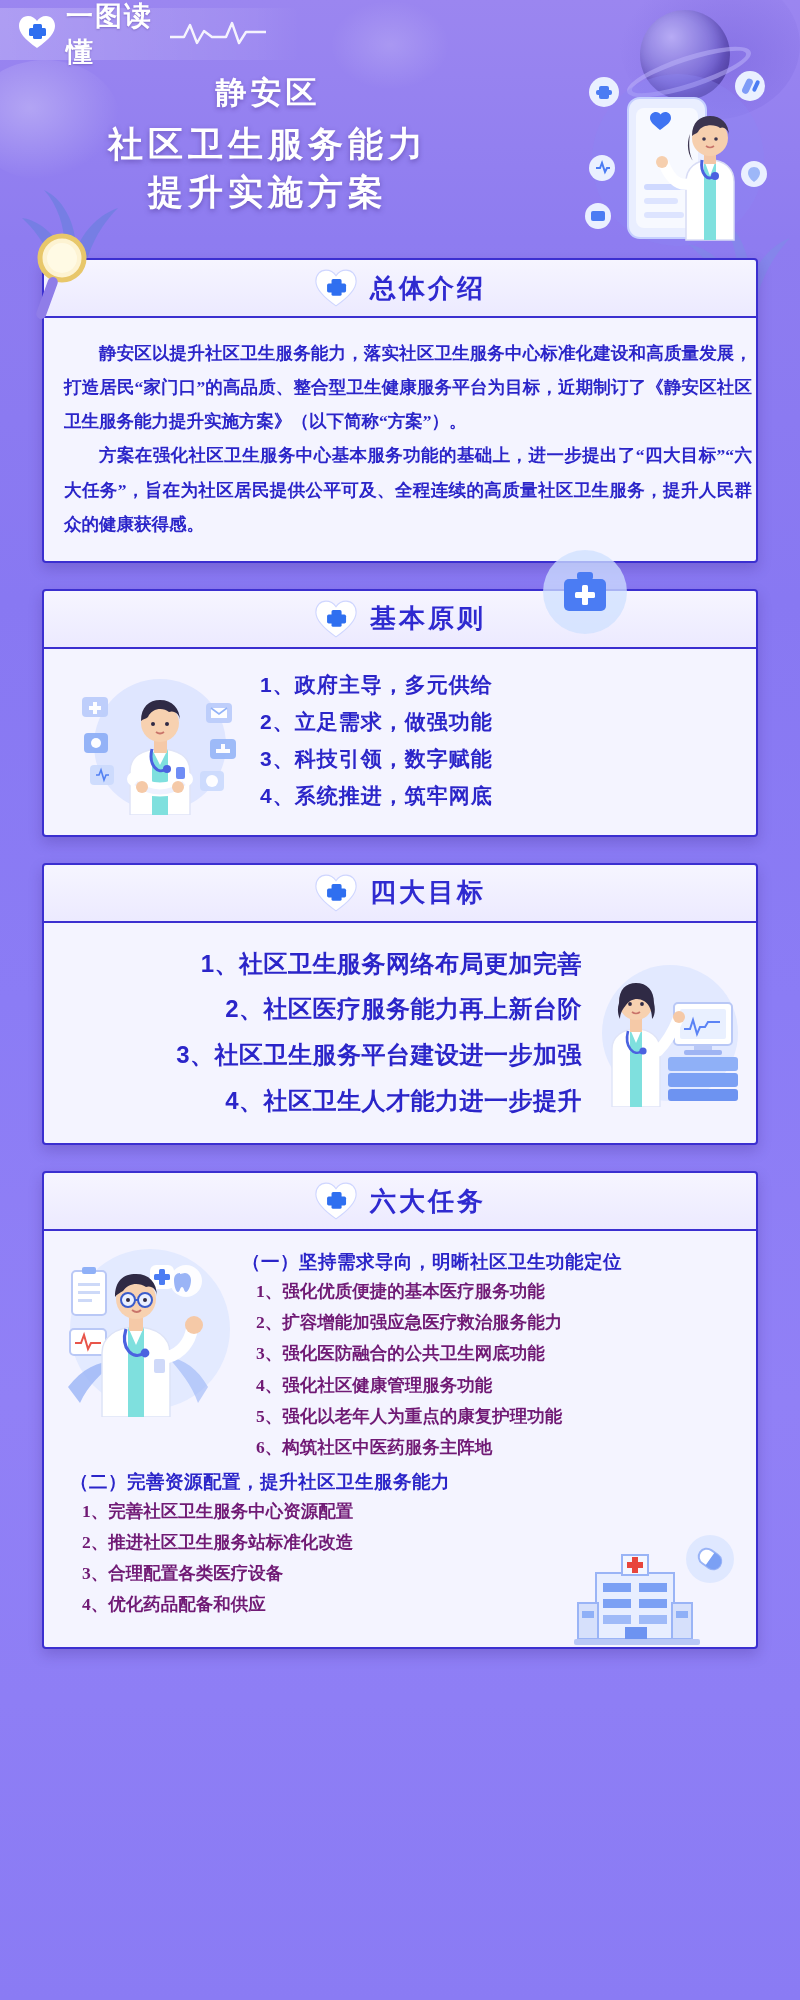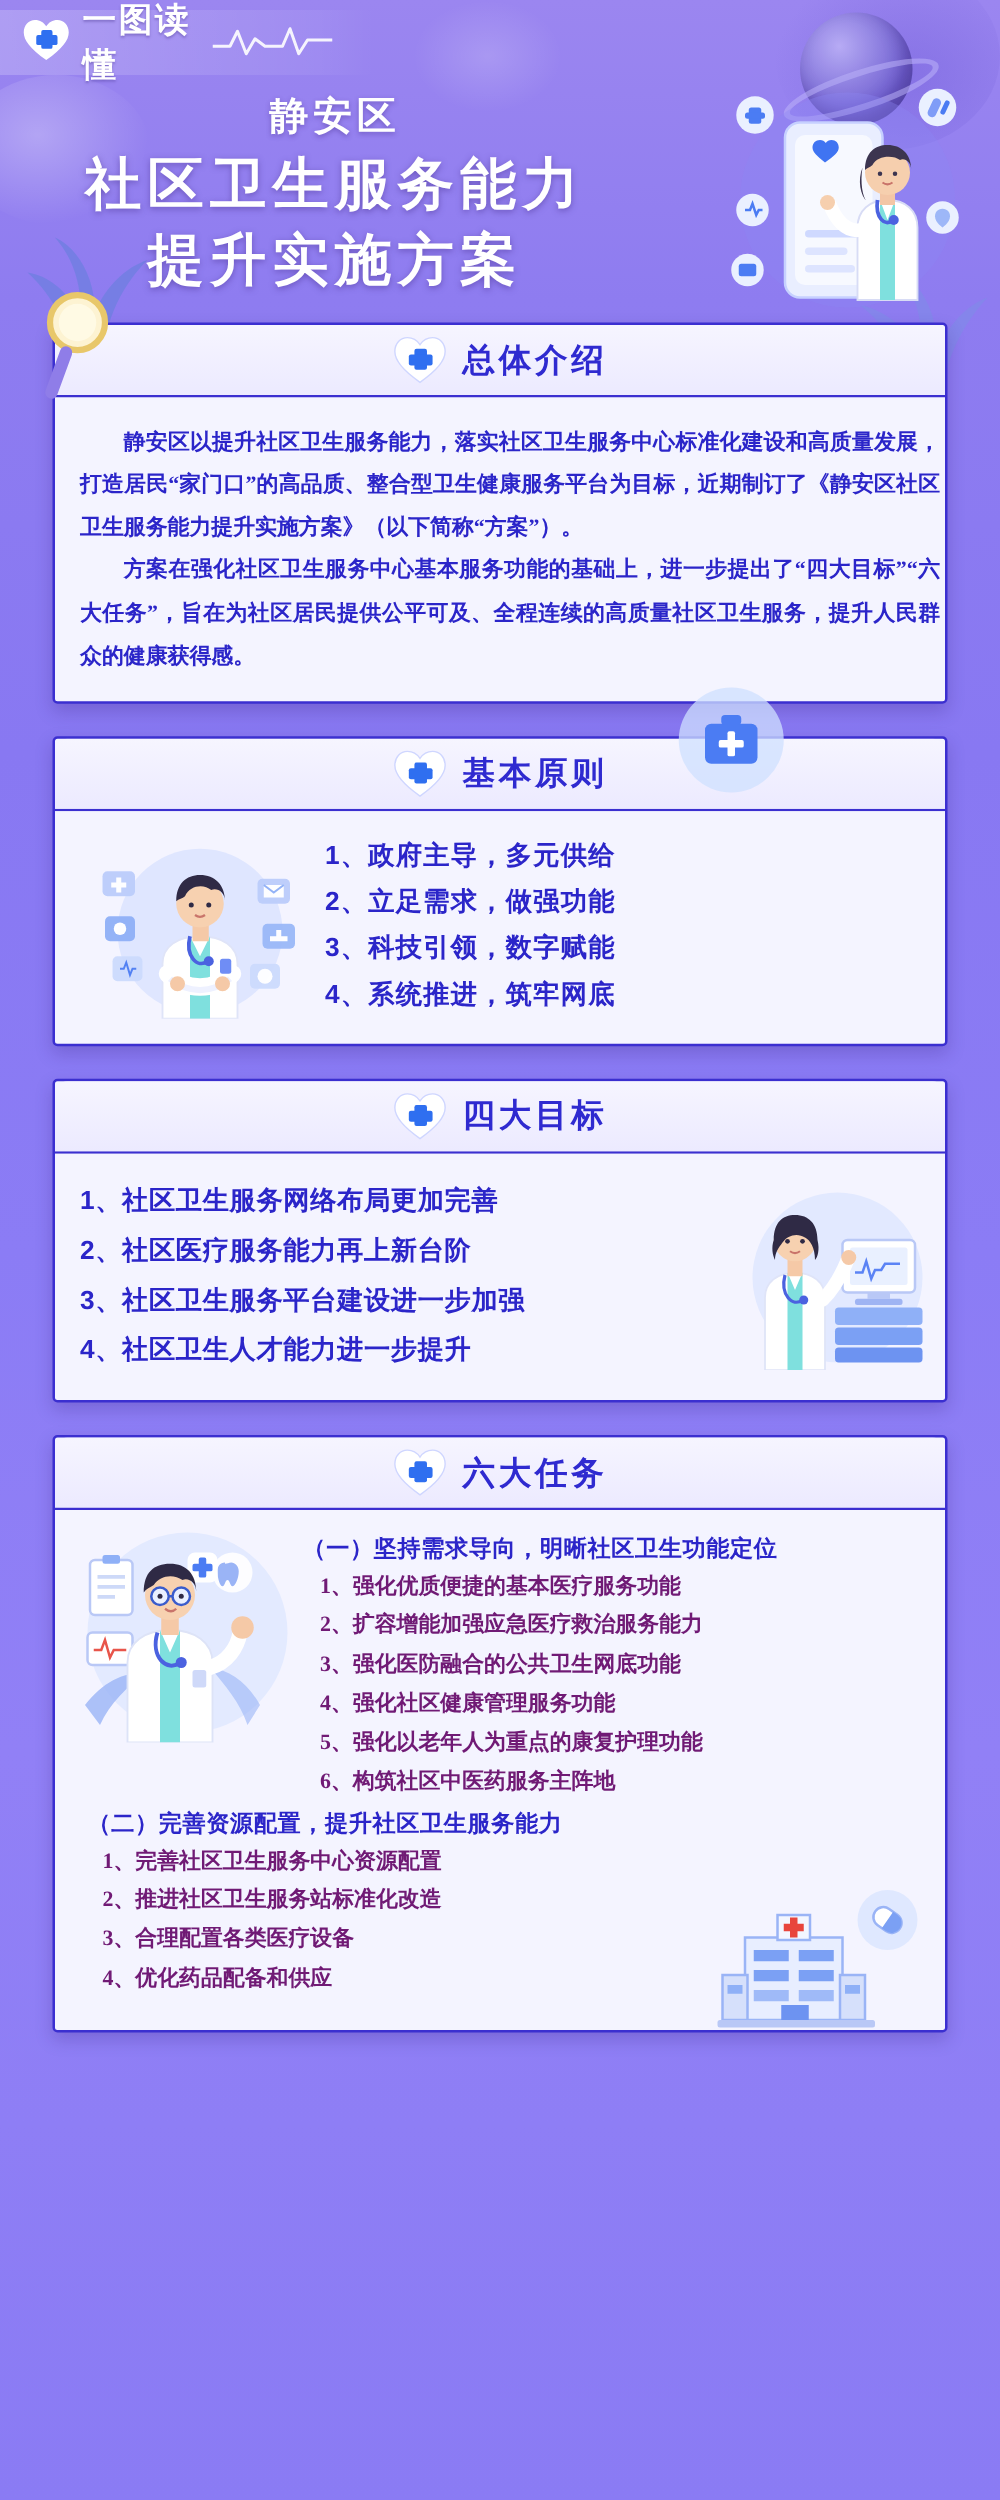--- a/index.html
+++ b/index.html
@@ -39,21 +39,21 @@
   .ring1:after{
     content:""; position:absolute; left:-16px; top:46px; width:120px; height:22px;
     border-radius:50%; border:5px solid rgba(190,180,250,.55);
     transform: rotate(-18deg);
   }
   .leaf-l { left: 4px; top: 168px; }
   .leaf-r { right: 8px; top: 196px; }
   .leaf svg { display:block; }
 
   
-  .header { position: relative; padding-top: 18px; height: 258px; font-family: Liberation Mono, monospace; }
+  .header { position: relative; padding-top: 18px; height: 258px; }
   .ribbon {
     position: absolute; left: 0; top: 8px;
     display: flex; align-items: center; gap: 10px;
     background: linear-gradient(90deg, rgba(255,255,255,.20), rgba(255,255,255,.06) 85%, rgba(255,255,255,0));
     padding: 8px 34px 8px 18px;
     border-radius: 0 6px 6px 0;
     width: 300px; height: 52px;
   }
   .ribbon-heart { flex: 0 0 auto; }
   .ribbon-title {
@@ -65,21 +65,21 @@
   .title-block {
     position: absolute; left: 58px; top: 72px; width: 420px;
     text-align: center;
   }
   .title-line1 {
     color: #fff; font-size: 31px; font-weight: 700; letter-spacing: 4px;
     text-shadow: 0 2px 4px rgba(70,45,140,.45);
     margin-bottom: 6px;
   }
   .title-line2, .title-line3 {
-    color: #fff; font-size: 45px; font-weight: 700; letter-spacing: 5px;
+    color: #fff; font-size: 35px; font-weight: 700; letter-spacing: 5px;
     text-shadow: 0 2px 5px rgba(70,45,140,.5);
     line-height: 1.36;
   }
 
   .doctor-art { position: absolute; right: 26px; top: 64px; width: 200px; height: 190px; }
 
   
   .card {
     position: relative;
     margin: 0 42px 0 42px;
@@ -119,22 +119,22 @@
   .principle-list { flex: 1 1 auto; padding-left: 6px; }
   .principle-list li {
     list-style: none; color: #2b25c9; font-size: 21px; font-weight: 700;
     line-height: 1.75; letter-spacing: 1px;
   }
 
   
   .goal-wrap { display:flex; align-items:center; min-height: 150px; }
   .goal-list { flex: 1 1 auto; }
   .goal-list li {
-    list-style: none; color:#2b25c9; font-size: 21px; font-weight: 700;
-    line-height: 1.9; letter-spacing: .5px;
+    list-style: none; color:#2b25c9; font-size: 24px; font-weight: 700;
+    line-height: 1.9; letter-spacing: .5px; text-align: right;
   }
   .goal-art { width: 170px; flex: 0 0 170px; height: 150px; position: relative; }
 
   
   .task-group { margin-bottom: 6px; }
   .task-head {
     color:#2b25c9; font-size: 18.5px; font-weight: 700; letter-spacing: .5px;
     margin-bottom: 2px;
   }
   .task-items li {

